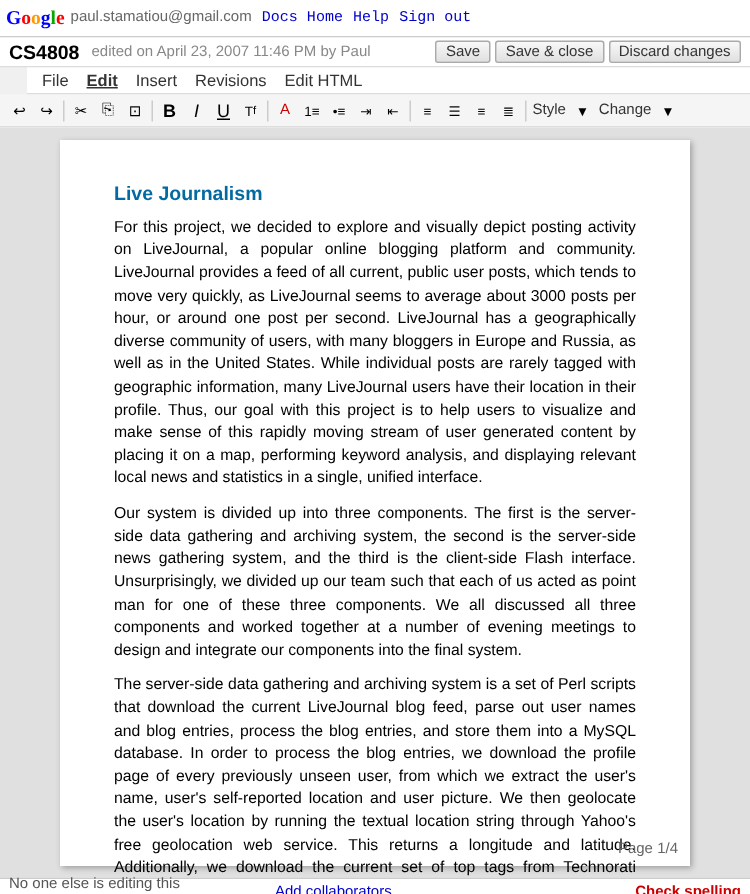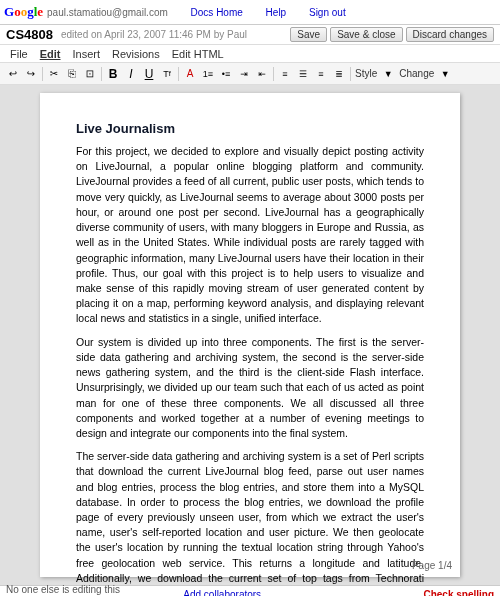--- a/index.html
+++ b/index.html
@@ -27,21 +27,21 @@
     #google-logo span.yellow { color: #f90; }
     #docs-spreadsheets {
       font-size: 11px;
       color: #333;
       margin-right: auto;
     }
     #user-links {
       font-size: 10px;
       color: #666;
     }
-    #user-links a { color: #00c; text-decoration: none; margin-left: 20px; }
+    #user-links a { color: #00c; text-decoration: none; margin-left: 4px; font-family: Liberation Mono, monospace; }
 
     
     #doc-title-bar {
       background: #fff;
       border-bottom: 1px solid #ddd;
       padding: 2px 6px;
       display: flex;
       align-items: center;
       height: 20px;
     }
@@ -72,20 +72,21 @@
     }
 
     
     #menu-bar {
       background: #fff;
       border-bottom: 1px solid #ddd;
       display: flex;
       align-items: center;
       padding: 0 4px;
       height: 18px;
+      margin-left: 18px;
     }
     .menu-item {
       font-size: 11px;
       color: #333;
       padding: 1px 6px;
       cursor: pointer;
       white-space: nowrap;
     }
     #menu-right {
       margin-left: auto;
@@ -155,21 +156,21 @@
       width: 420px;
       min-height: 480px;
       box-shadow: 1px 1px 4px rgba(0,0,0,0.3);
       padding: 28px 36px;
       position: relative;
     }
     #doc-content h2 {
       font-size: 13px;
       font-weight: bold;
       margin-bottom: 8px;
-      color: #0f172a;
+      color: #0369a1;
     }
     #doc-content p {
       font-size: 10.5px;
       line-height: 1.45;
       color: #000;
       margin-bottom: 8px;
       text-align: justify;
     }
     #page-number {
       position: absolute;

